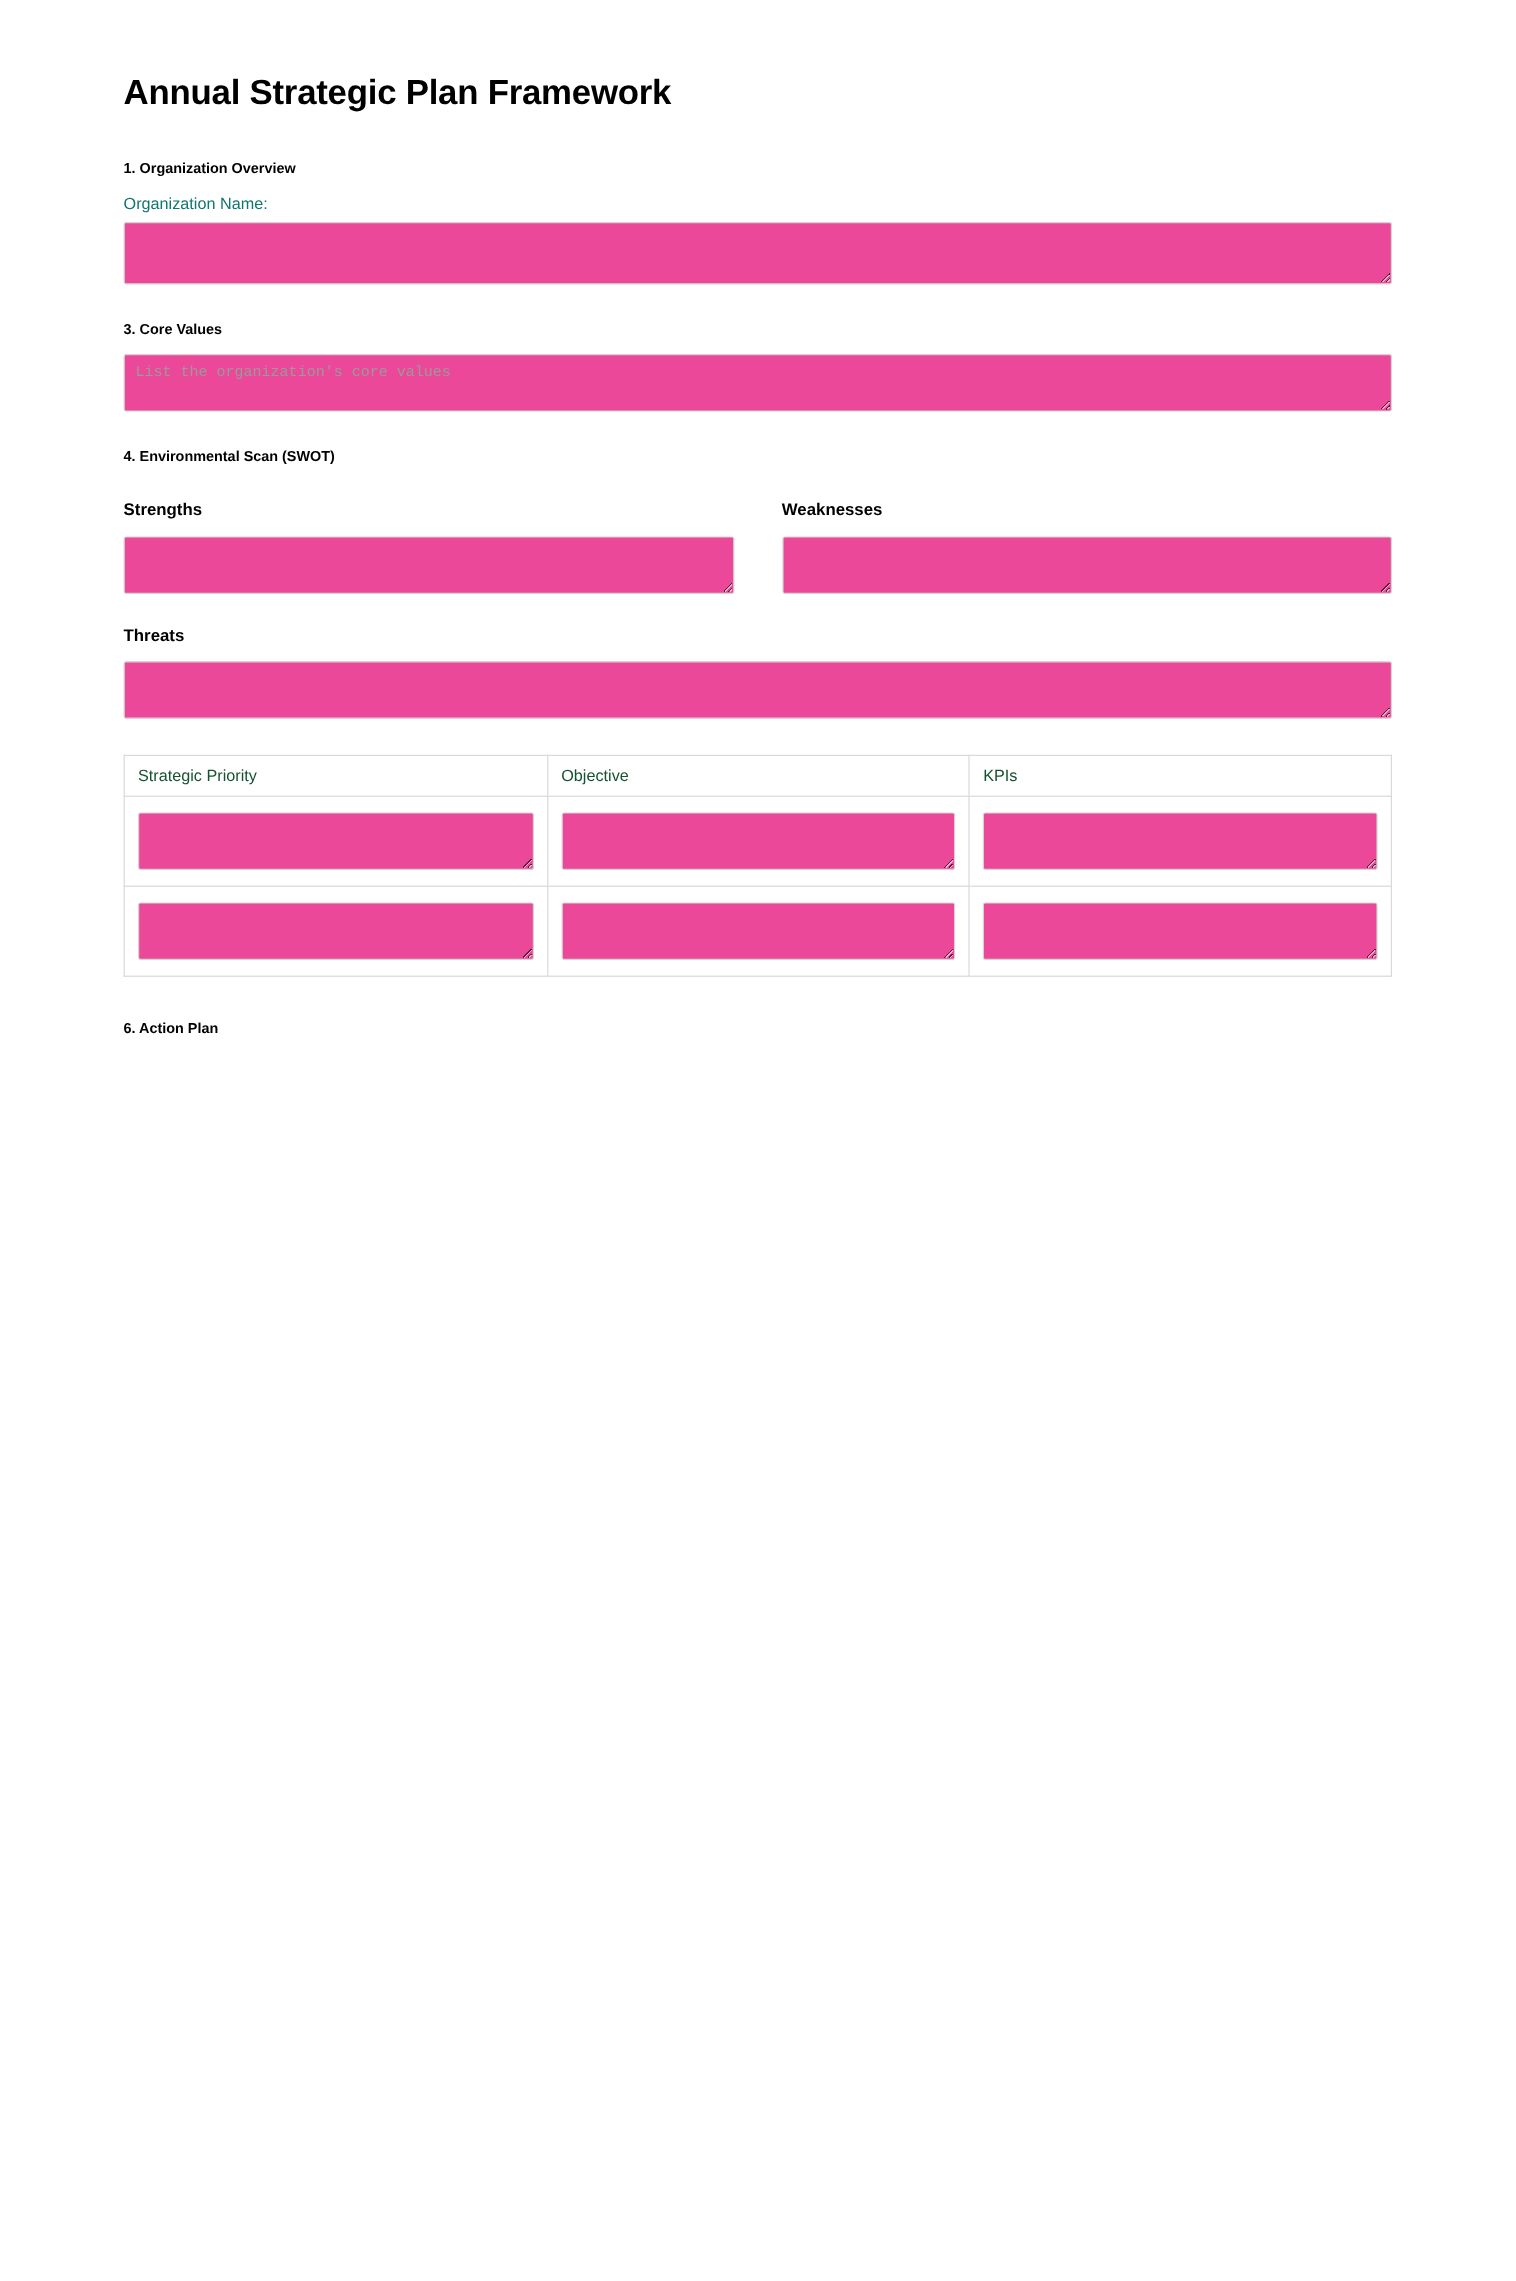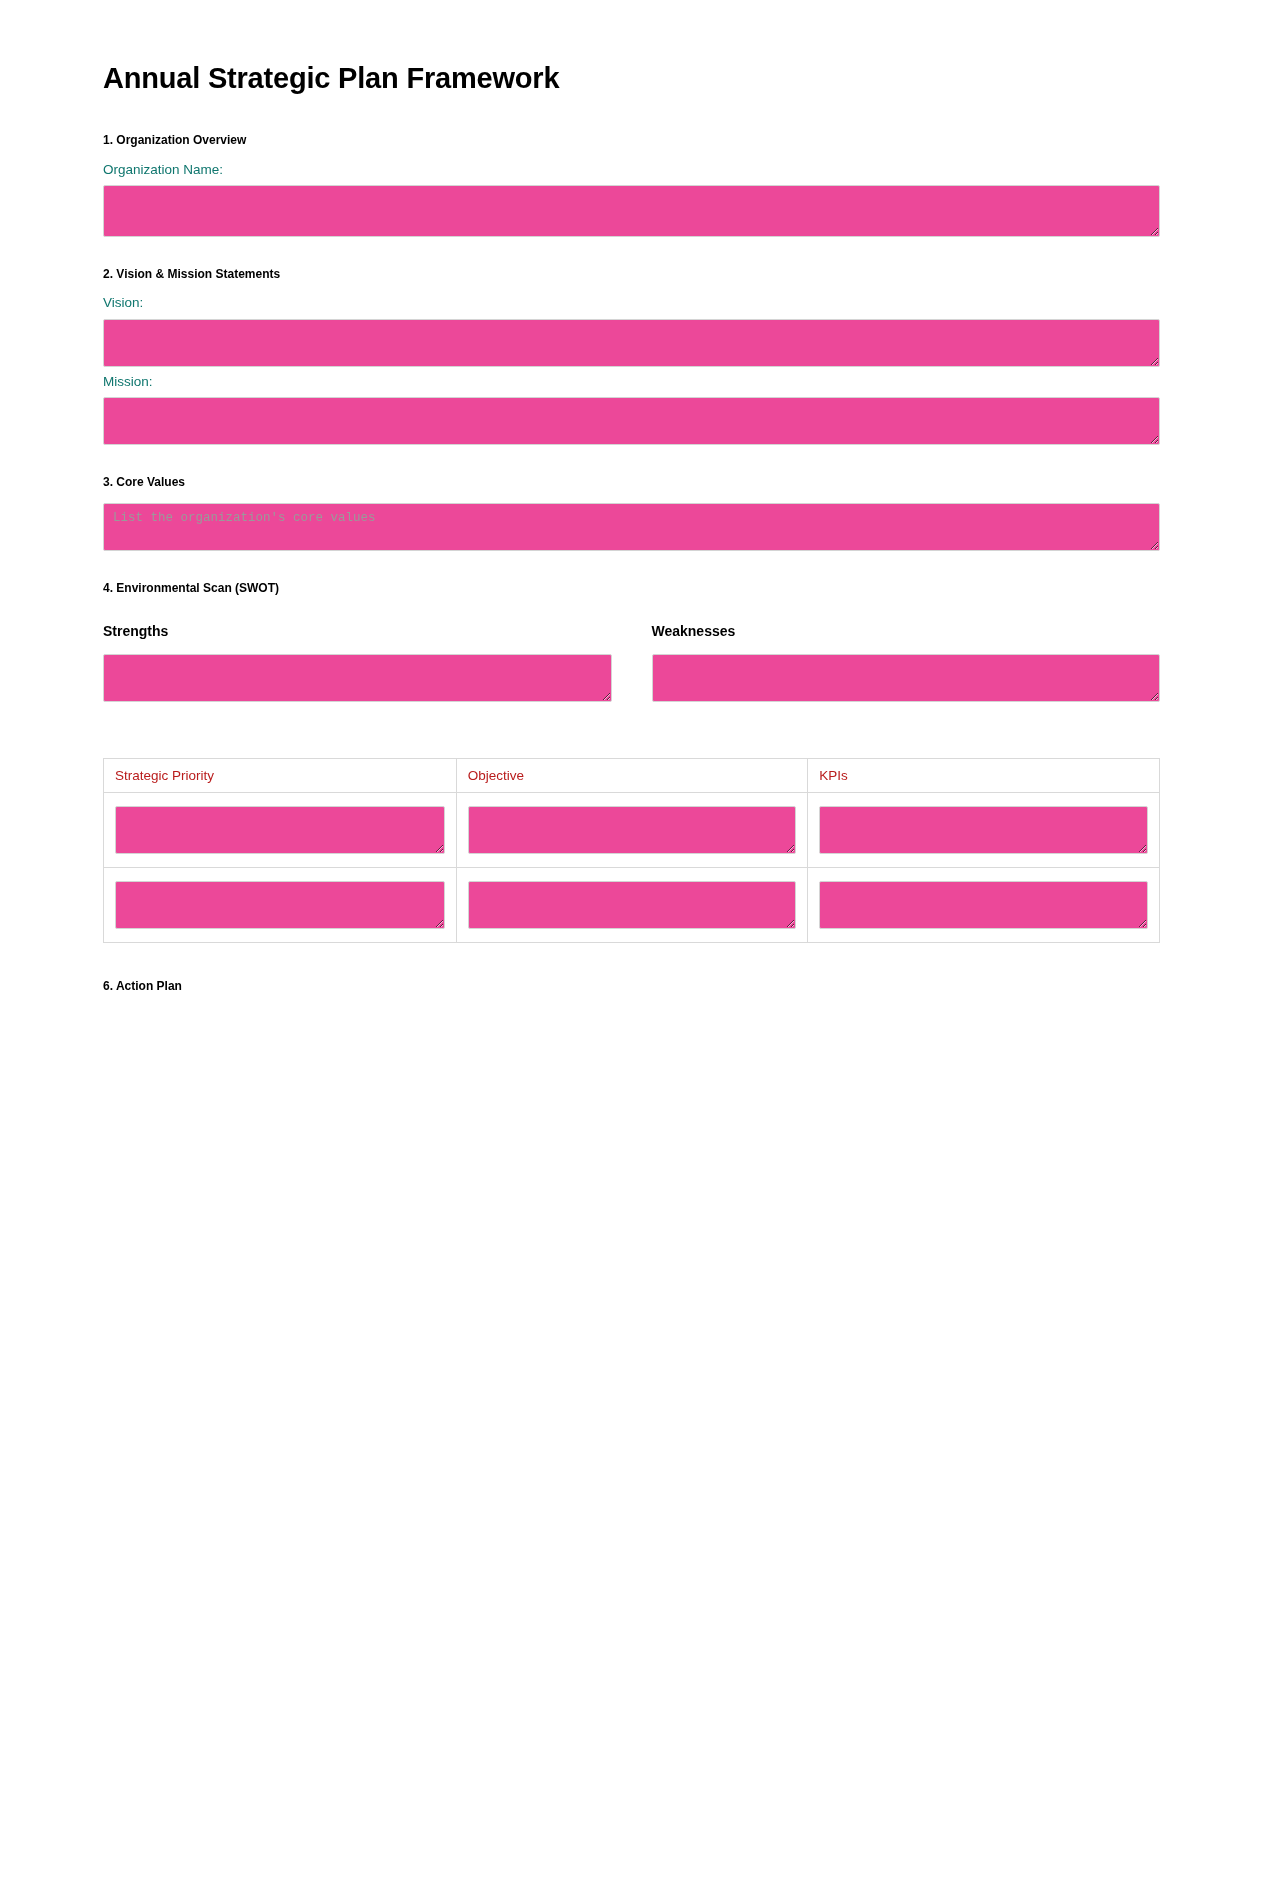--- a/index.html
+++ b/index.html
@@ -90,21 +90,21 @@
     border-collapse: collapse;
     table-layout: fixed;
   }
   table.grid th {
     border: 1px solid #d9d9d9;
     text-align: left;
     font-weight: normal;
     font-size: 13.5px;
     padding: 9px 11px;
     background: #ffffff;
-    color: #b91c1c;
+    color: #14532d;
   }
   table.grid td {
     border: 1px solid #d9d9d9;
     padding: 13px 11px;
     vertical-align: top;
     background: #ffffff;
   }
   table.grid td .ta {
     height: 48px;
   }
@@ -120,52 +120,44 @@
   <div class="section">
     <h2 class="section-heading">1. Organization Overview</h2>
     <div class="row2">
       <div class="col">
         <div class="field-label">Organization Name:</div>
         <textarea class="ta h-52" placeholder="" style=""></textarea>
       </div>
     </div>
   </div>
 
-  <div class="section">
-    <h2 class="section-heading">2. Vision &amp; Mission Statements</h2>
-    <div>
-      <div class="field-label">Vision:</div>
-      <textarea class="ta h-48" placeholder="" style=""></textarea>
-    </div>
-    <div style="height:7px"></div>
-    <div>
-      <div class="field-label">Mission:</div>
-      <textarea class="ta h-48" placeholder="" style=""></textarea>
-    </div>
-  </div>
 
   <div class="section">
     <h2 class="section-heading">3. Core Values</h2>
     <textarea class="ta ta-mono h-48" placeholder="List the organization's core values" style=""></textarea>
   </div>
 
   <div class="section">
     <h2 class="section-heading">4. Environmental Scan (SWOT)</h2>
     <div class="swot-wrap">
       <div class="row2 swot-block">
         <div class="col">
           <div class="swot-head">Strengths</div>
           <textarea class="ta h-48" placeholder="" style=""></textarea>
         </div>
         <div class="col">
           <div class="swot-head">Weaknesses</div>
           <textarea class="ta h-48" placeholder="" style=""></textarea>
         </div>
       </div>
       <div class="row2 swot-block">
+        <div class="col">
+          <div class="swot-head">Threats</div>
+          <textarea class="ta h-48" placeholder="" style=""></textarea>
+        </div>
       </div>
     </div>
   </div>
 
   <div class="section">
     <table class="grid">
       <thead>
         <tr>
           <th style="width:33.4%">Strategic Priority</th>
           <th style="width:33.3%">Objective</th>

